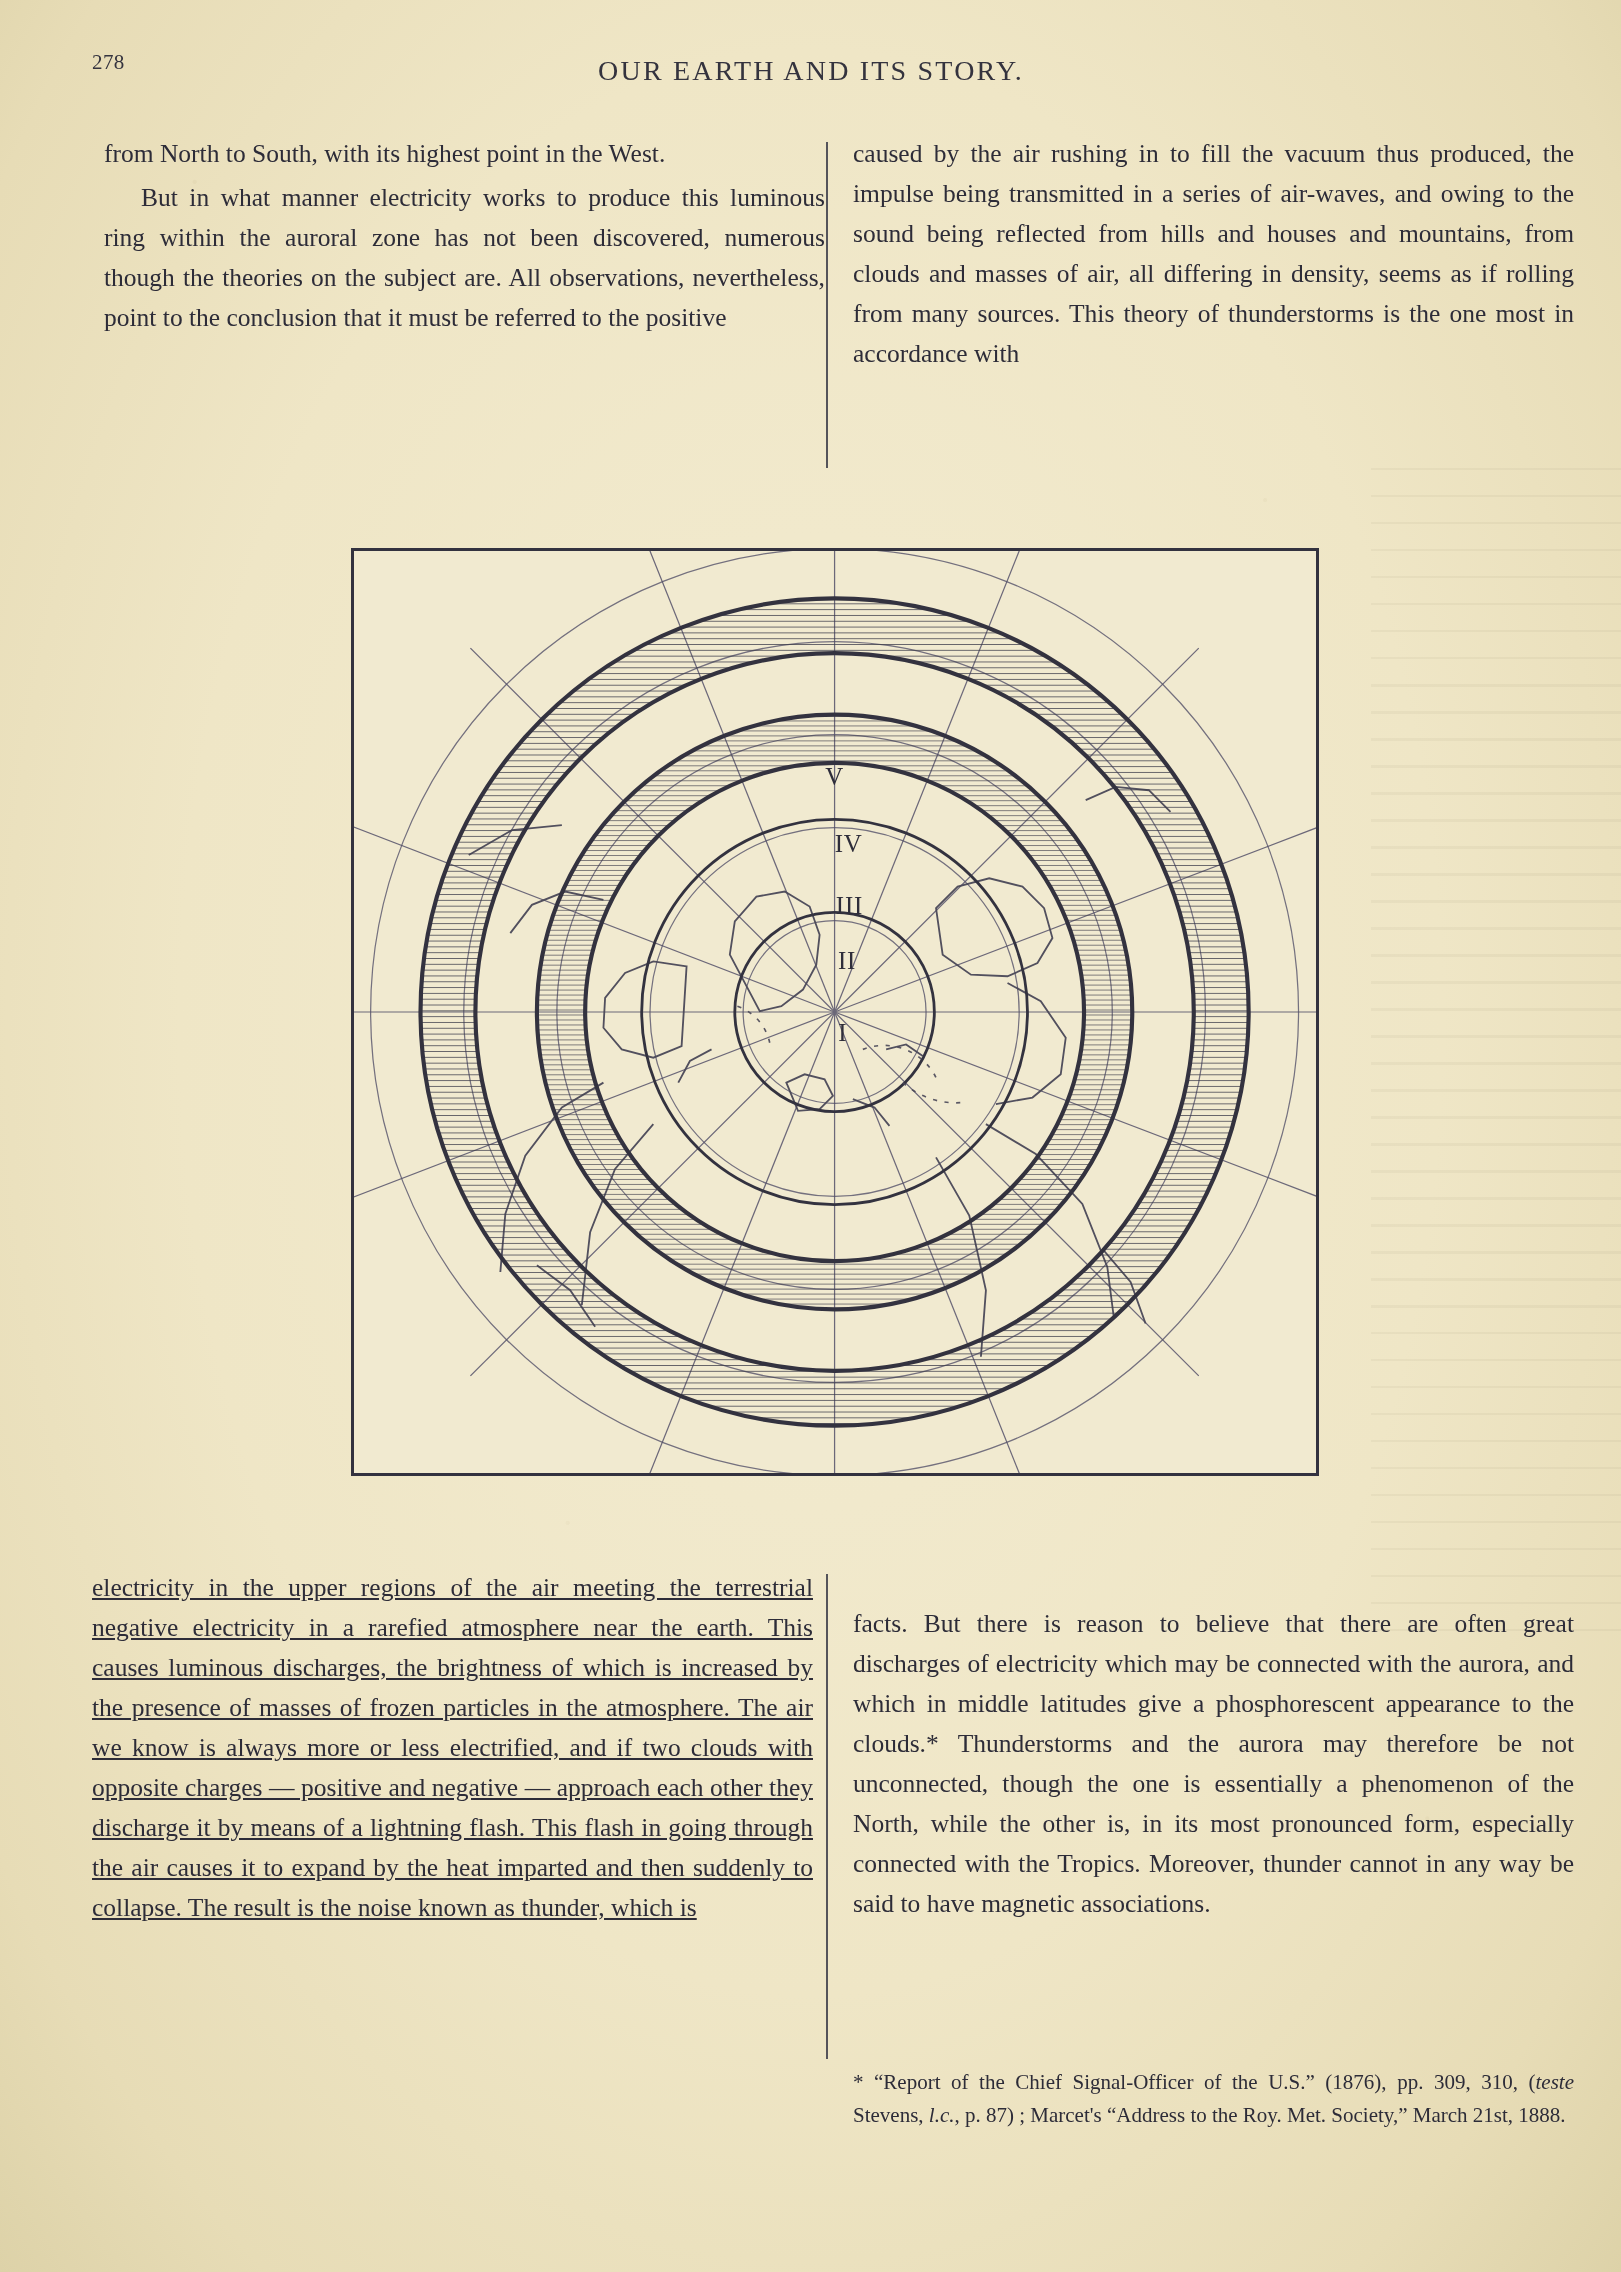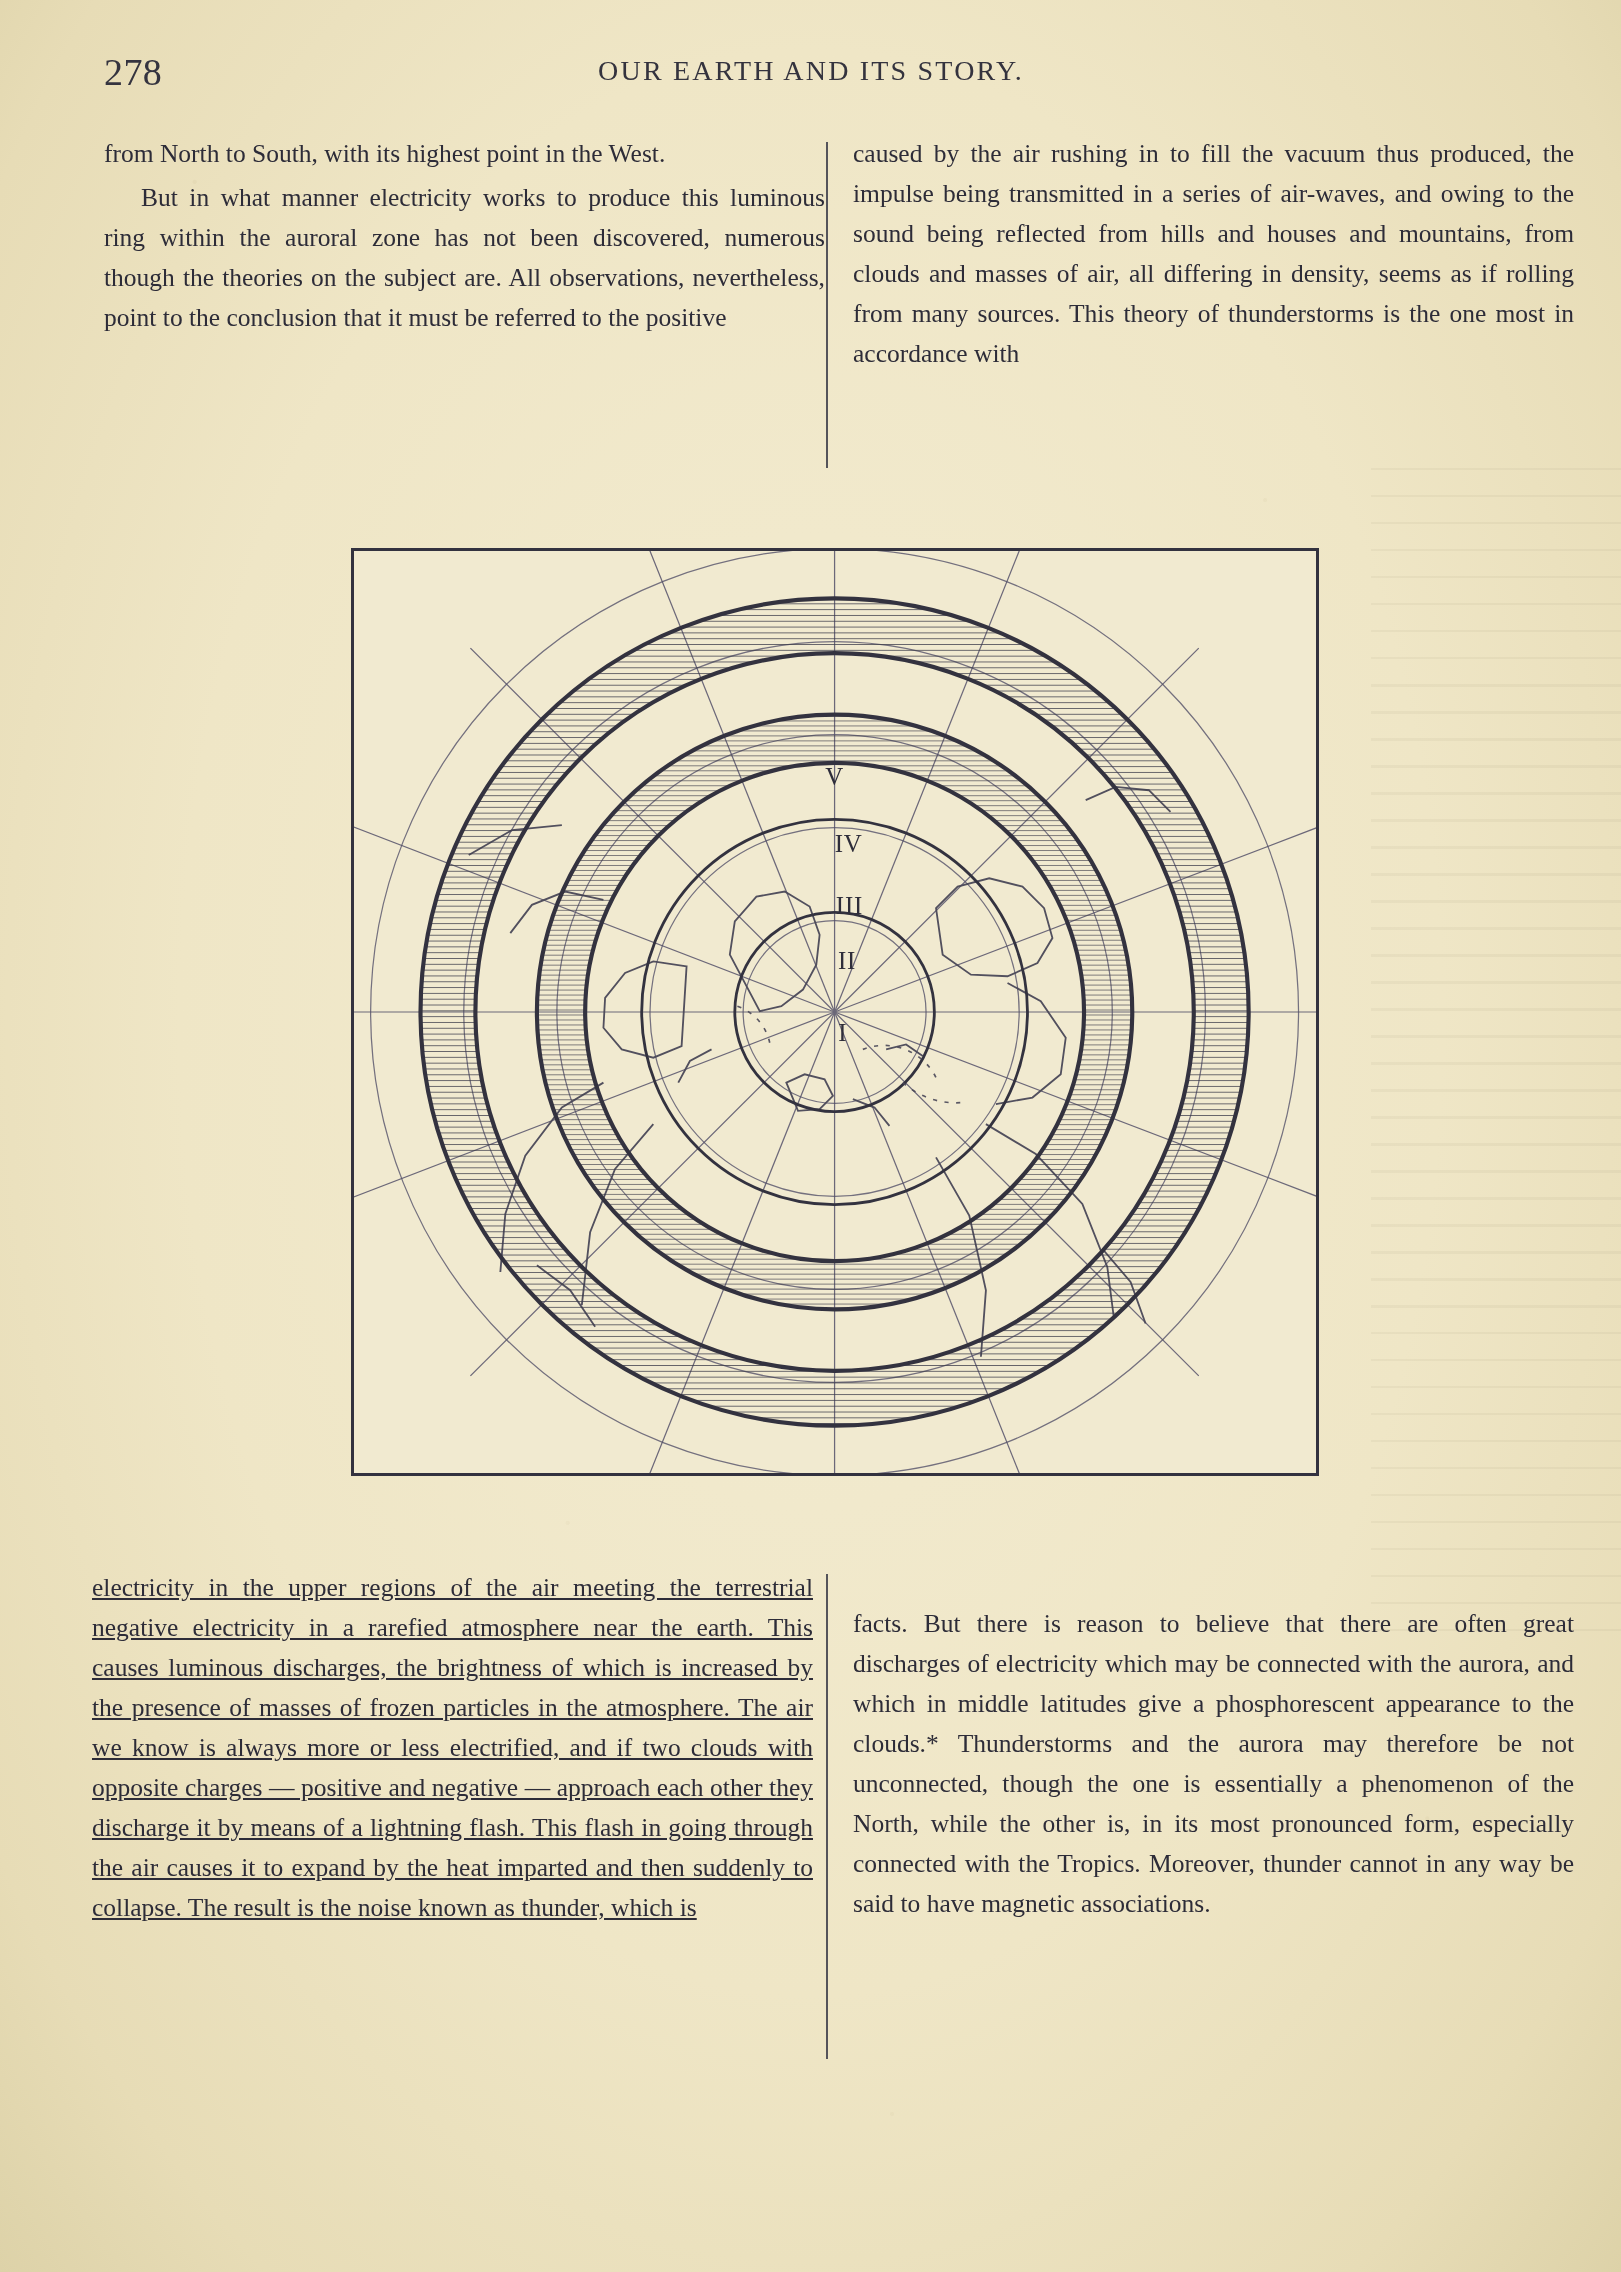--- a/index.html
+++ b/index.html
@@ -45,23 +45,23 @@
   
   .header {
     position: absolute;
     top: 50px;
     left: 92px;
     right: 92px;
     height: 33px;
   }
   .folio {
     position: absolute;
-    left: 12px;
+    left: 0;
     top: 0;
-    font-size: 38px;
+    font-size: 21px;
     letter-spacing: 0.4px;
     color: #35343f;
   }
   .running-head {
     position: absolute;
     left: 50%;
     top: 5px;
     transform: translateX(-50%);
     font-size: 28px;
     letter-spacing: 2.2px;
@@ -294,15 +294,19 @@
 
 
   <div class="col" id="col-bot-left">
     <p>electricity in the upper regions of the air meeting the terrestrial negative electricity in a rarefied atmosphere near the earth.  This causes luminous discharges, the brightness of which is increased by the presence of masses of frozen particles in the atmosphere.  The air we know is always more or less electrified, and if two clouds with opposite charges — positive and negative — approach each other they discharge it by means of a lightning flash.  This flash in going through the air causes it to expand by the heat imparted and then suddenly to collapse.  The result is the noise known as thunder, which is</p>
   </div>
 
   <div class="col" id="col-bot-right">
     <p>facts.  But there is reason to believe that there are often great discharges of electricity which may be connected with the aurora, and which in middle latitudes give a phosphorescent appearance to the clouds.*   Thunderstorms and the aurora may therefore be not unconnected, though the one is essentially a phenomenon of the North, while the other is, in its most pronounced form, especially connected with the Tropics.  Moreover, thunder cannot in any way be said to have magnetic associations.</p>
   </div>
 
+  <div class="footnote">
+    <span class="fn-indent"></span><span>*</span>
+    <span>“Report of the Chief Signal-Officer of the U.S.” (1876), pp. 309, 310, (</span><i>teste</i><span> Stevens, </span><i>l.c.</i><span>, p. 87) ; Marcet's “Address to the Roy. Met. Society,” March 21st, 1888.</span>
+  </div>
 
 </div>
 
 
 </body></html>

